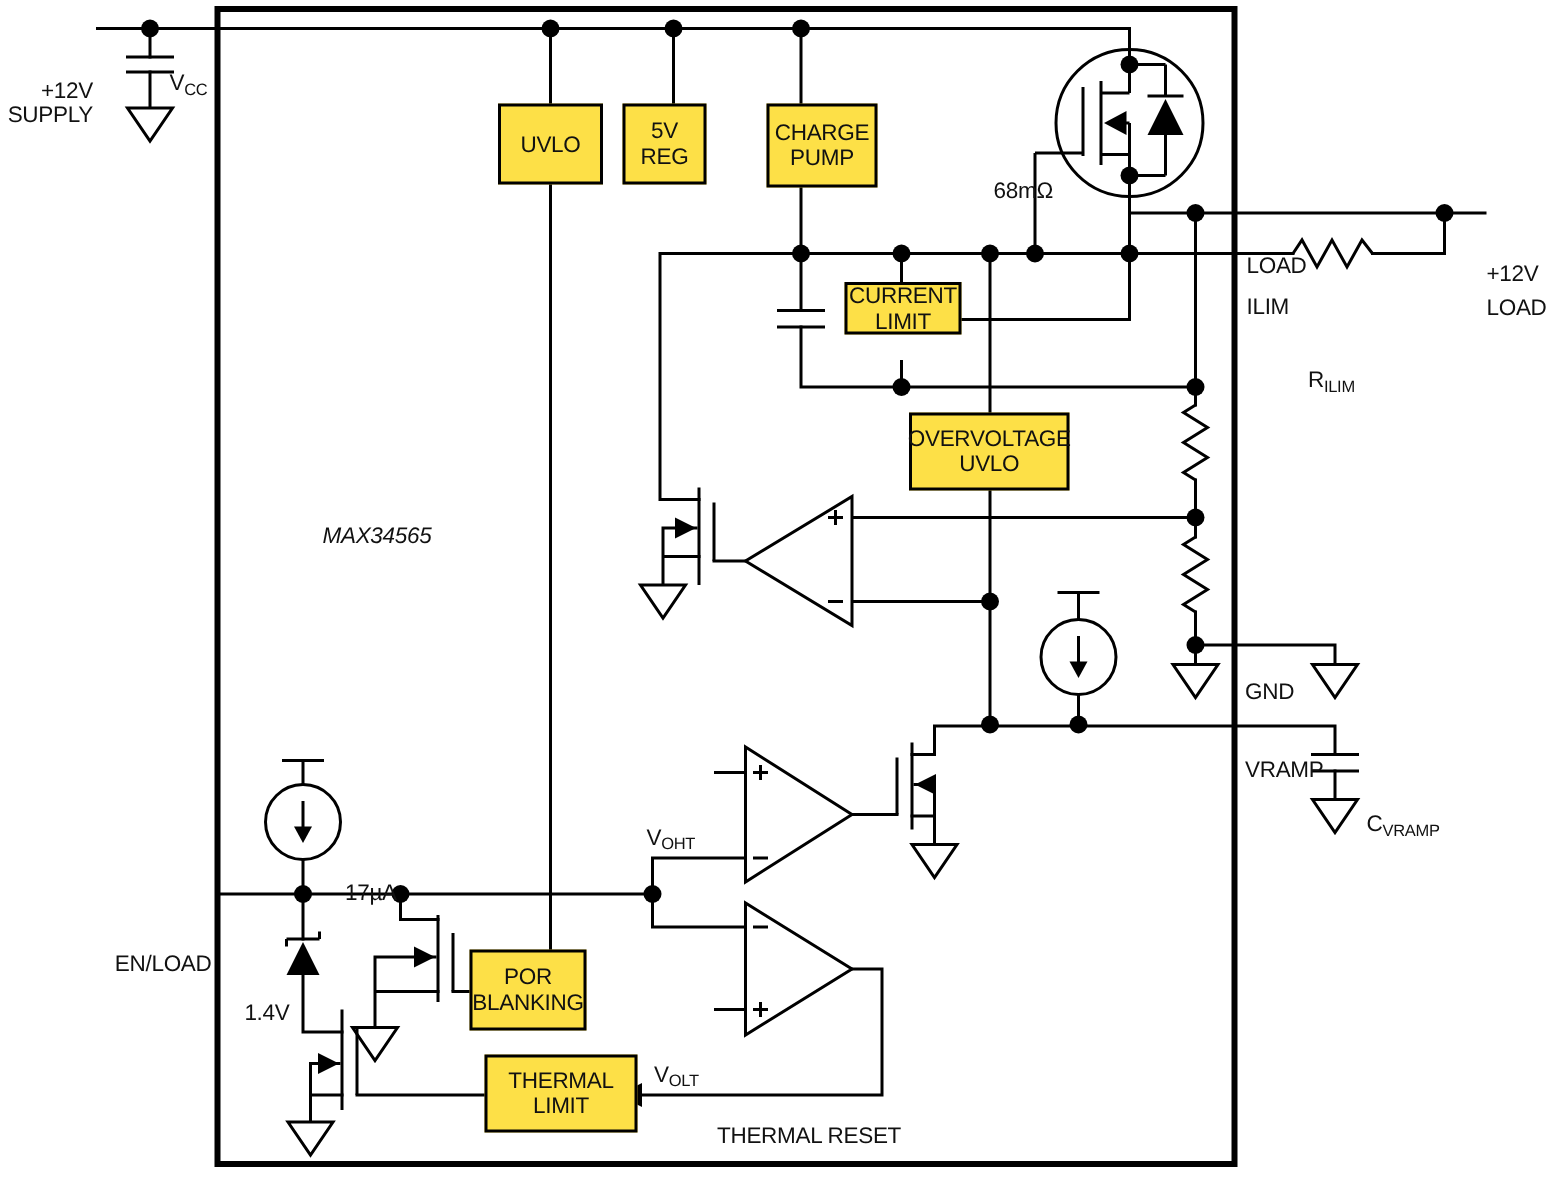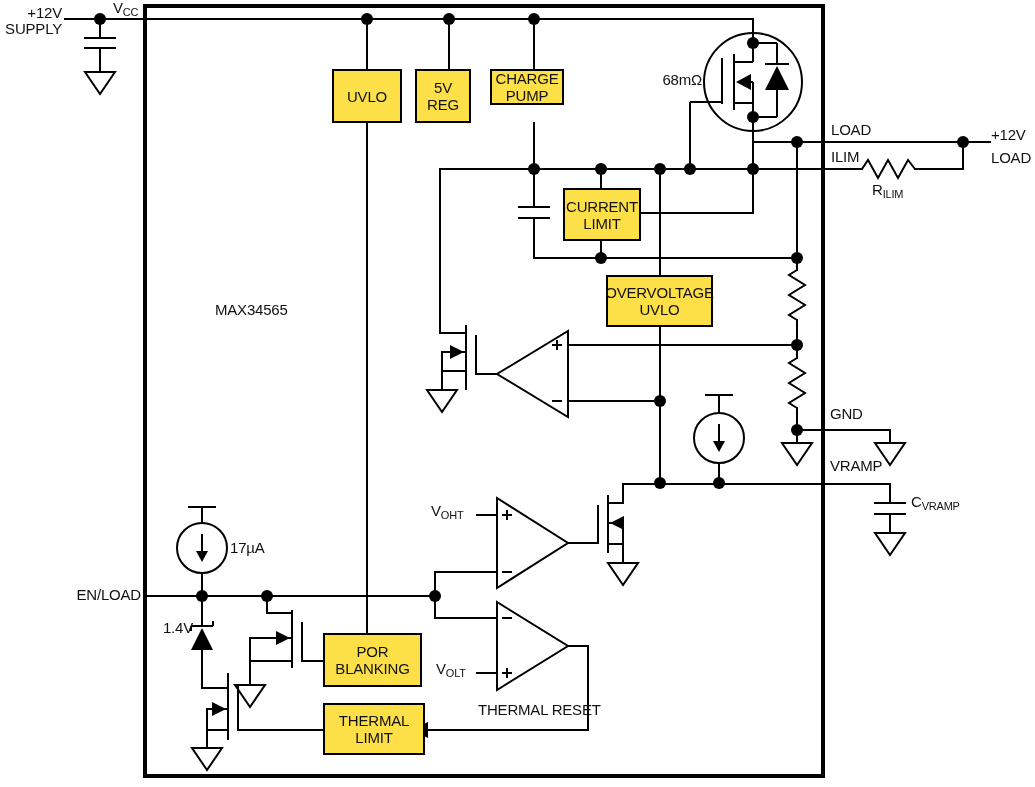--- a/index.html
+++ b/index.html
@@ -1,25 +1,25 @@
 <!DOCTYPE html>
 <html><head>
 <meta charset="utf-8">
 <style>
   html,body{margin:0;padding:0;background:#fff;}
   #stage{position:relative;width:1035px;height:787px;background:#fff;overflow:hidden;
          font-family:"Liberation Sans",sans-serif;}
   svg.art{position:absolute;left:0;top:0;}
   .lbl{position:absolute;font-size:15px;line-height:16px;color:#111;
-       letter-spacing:-0.2px;white-space:pre-line;}
+       letter-spacing:-0.2px;white-space:pre-line;margin-top:48px;}
   .sub{font-size:11px;position:relative;top:3px;}
   .blockbox{position:absolute;box-sizing:border-box;border:2px solid #000;background:#fde047;
             display:flex;align-items:center;justify-content:center;text-align:center;
             font-size:15px;line-height:17px;color:#111;letter-spacing:-0.2px;white-space:pre-line;}
-  .italic{}
+  .italic{font-style:italic;}
   .r{text-align:right;}
 </style>
 </head>
 <body>
 
 <div id="stage">
 
 <svg class="art" width="1035" height="787" viewBox="0 0 1035 787">
 
   <rect x="145" y="6" width="678" height="770" fill="none" stroke="#000" stroke-width="4"></rect>
@@ -183,41 +183,41 @@
     <circle cx="719" cy="483" r="6"></circle>
     <circle cx="202" cy="596" r="6"></circle>
         <circle cx="267" cy="596" r="6"></circle>
     <circle cx="435" cy="596" r="6"></circle>
   </g>
 </svg>
 
 <div class="blockbox" style="left:332px;top:69px;width:70px;height:54px">UVLO</div>
 <div class="blockbox" style="left:415px;top:69px;width:56px;height:54px">5V
 REG</div>
-<div class="blockbox" style="left:490px;top:69px;width:74px;height:36px">CHARGE
+<div class="blockbox" style="left:511px;top:69px;width:74px;height:56px">CHARGE
 PUMP</div>
-<div class="blockbox" style="left:563px;top:188px;width:78px;height:53px">CURRENT
+<div class="blockbox" style="left:563px;top:188px;width:78px;height:35px">CURRENT
 LIMIT</div>
 <div class="blockbox" style="left:606px;top:275px;width:107px;height:52px">OVERVOLTAGE
 UVLO</div>
-<div class="blockbox" style="left:323px;top:633px;width:99px;height:54px">POR
+<div class="blockbox" style="left:313px;top:633px;width:78px;height:54px">POR
 BLANKING</div>
 <div class="blockbox" style="left:323px;top:703px;width:102px;height:52px">THERMAL
 LIMIT</div>
 
 <div class="lbl r" style="left:0px;top:5px;width:62px">+12V
 SUPPLY</div>
 <div class="lbl" style="left:113px;top:0px"><span>V</span><span class="sub">CC</span></div>
 <div class="lbl italic" style="left:215px;top:302px">MAX34565</div>
 <div class="lbl r" style="left:645px;top:72px;width:57px">68mΩ</div>
 <div class="lbl" style="left:831px;top:122px">LOAD</div>
 <div class="lbl" style="left:831px;top:149px">ILIM</div>
 <div class="lbl" style="left:991px;top:123px;line-height:23px">+12V
 LOAD</div>
-<div class="lbl" style="left:872px;top:182px"><span>R</span><span class="sub">ILIM</span></div>
+<div class="lbl" style="left:872px;top:198px"><span>R</span><span class="sub">ILIM</span></div>
 <div class="lbl" style="left:830px;top:406px">GND</div>
 <div class="lbl" style="left:830px;top:458px">VRAMP</div>
 <div class="lbl" style="left:911px;top:494px"><span>C</span><span class="sub">VRAMP</span></div>
 <div class="lbl" style="left:230px;top:540px">17µA</div>
 <div class="lbl r" style="left:60px;top:587px;width:81px">EN/LOAD</div>
 <div class="lbl r" style="left:150px;top:620px;width:43px">1.4V</div>
 <div class="lbl" style="left:431px;top:503px"><span>V</span><span class="sub">OHT</span></div>
 <div class="lbl" style="left:436px;top:661px"><span>V</span><span class="sub">OLT</span></div>
 <div class="lbl" style="left:478px;top:702px">THERMAL RESET</div>
 

